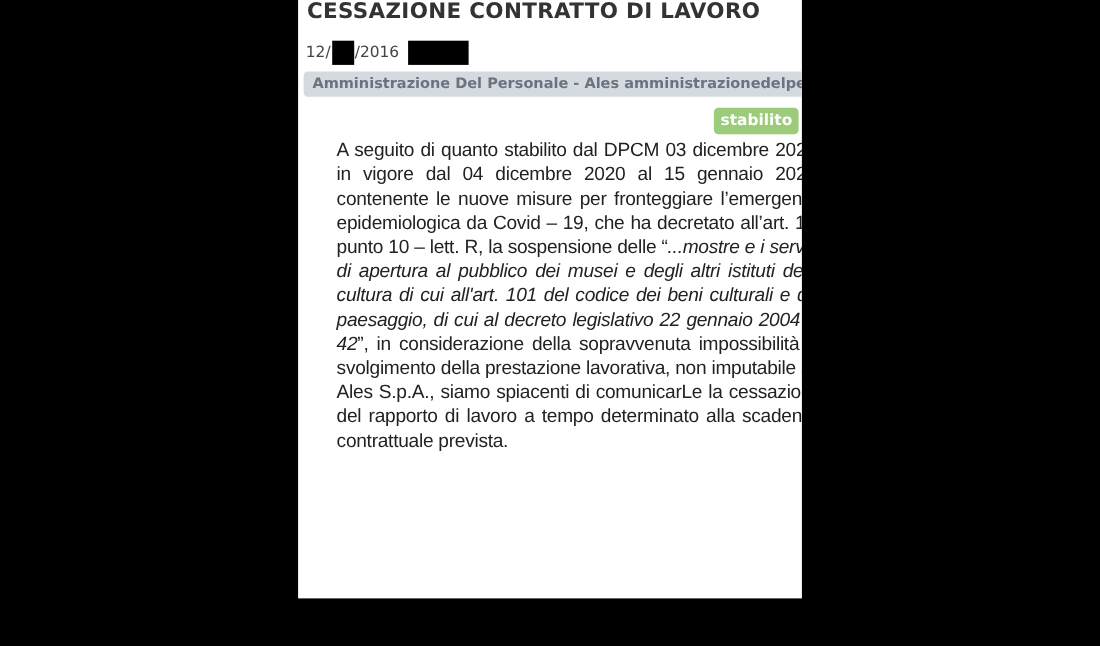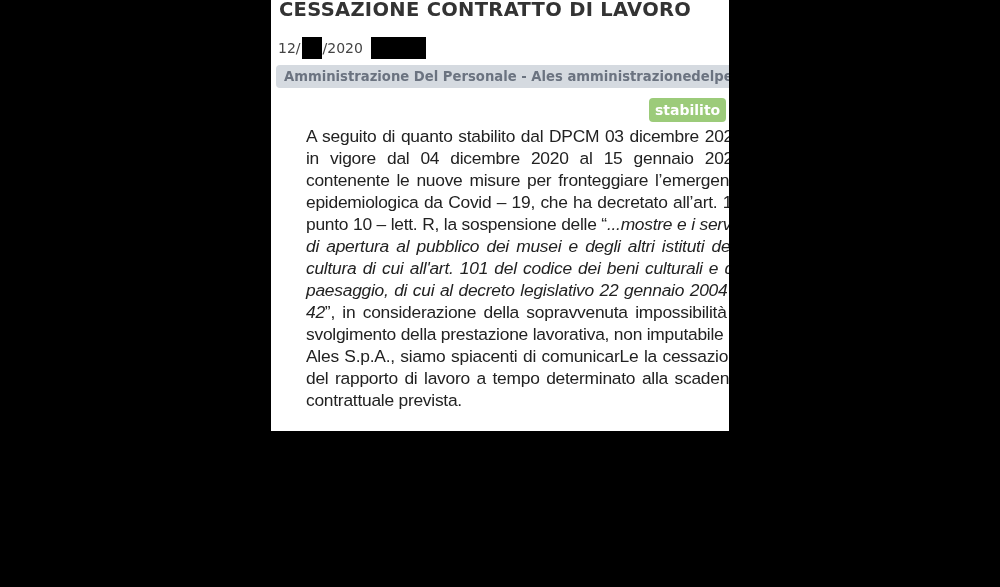--- a/index.html
+++ b/index.html
@@ -1,20 +1,20 @@
 <!DOCTYPE html>
 <html><head>
   <meta charset="utf-8">
   <style>
     html, body { margin: 0; padding: 0; }
     body {
       width: 1000px; height: 587px; background: #000; position: relative; overflow: hidden;
     }
     .panel {
-      position: absolute; left: 271px; top: 0; width: 458px; height: 431px;
+      position: absolute; left: 271px; top: 0; width: 458px; height: 544px;
       background: #fff; overflow: hidden;
     }
     .title {
       position: absolute; left: 8px; top: -2px; font-family: "DejaVu Sans", sans-serif;
       font-size: 19.5px; font-weight: 600; color: #333; letter-spacing: 0.3px; white-space: nowrap;
     }
     .date-row {
       position: absolute; left: 7px; top: 37px; height: 22px; display: flex; align-items: center;
       font-family: "DejaVu Sans", sans-serif; font-size: 14px; color: #444; white-space: nowrap;
     }
@@ -47,21 +47,21 @@
   </style>
 </head>
 <body>
 
 <div class="panel">
   <div class="title">CESSAZIONE CONTRATTO DI LAVORO</div>
 
   <div class="date-row">
     <span>12/</span>
     <span class="redact r1"></span>
-    <span>/2020</span>
+    <span>/2016</span>
     <span class="redact r2"></span>
   </div>
 
   <div class="sender-bar">
     <span>Amministrazione Del Personale - Ales amministrazionedelpersonale</span>
   </div>
 
   <div class="details-btn">stabilito</div>
 
   <div class="body-text">

